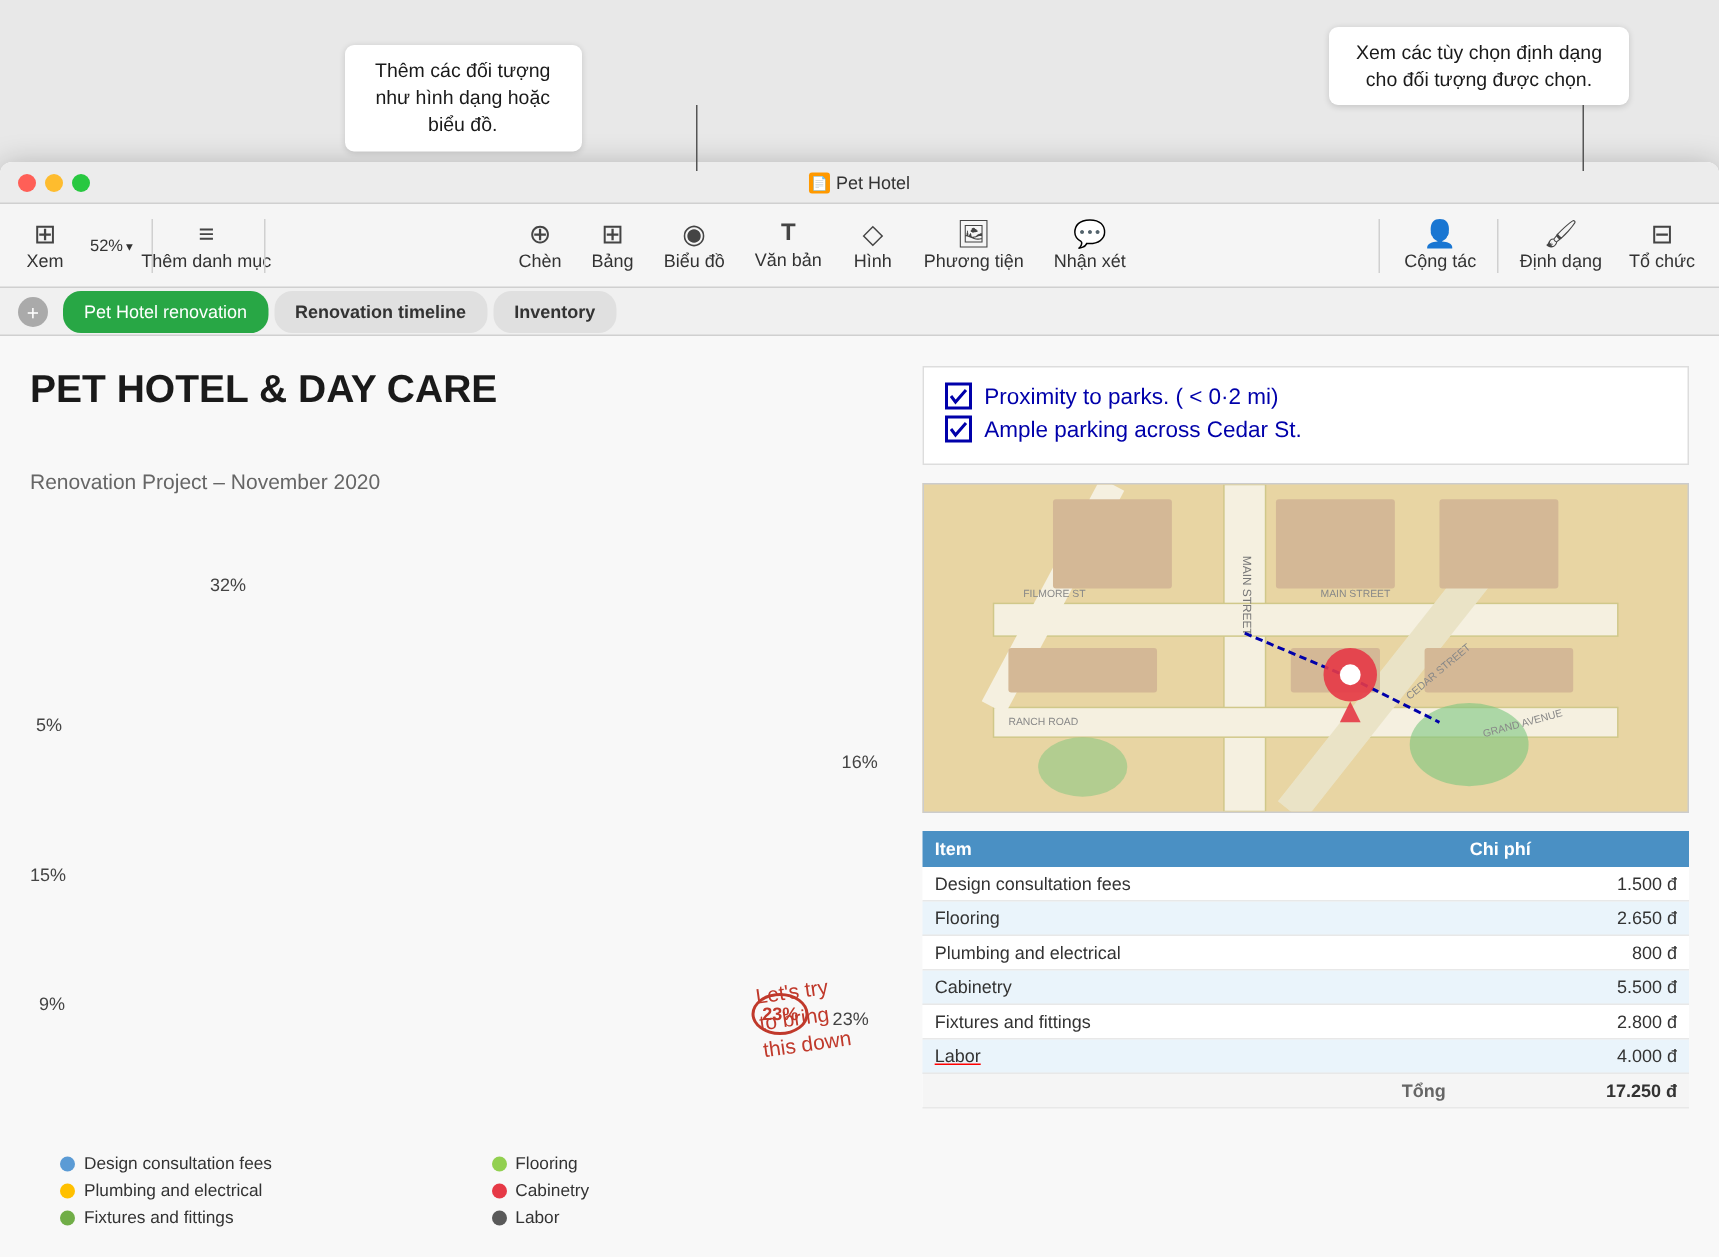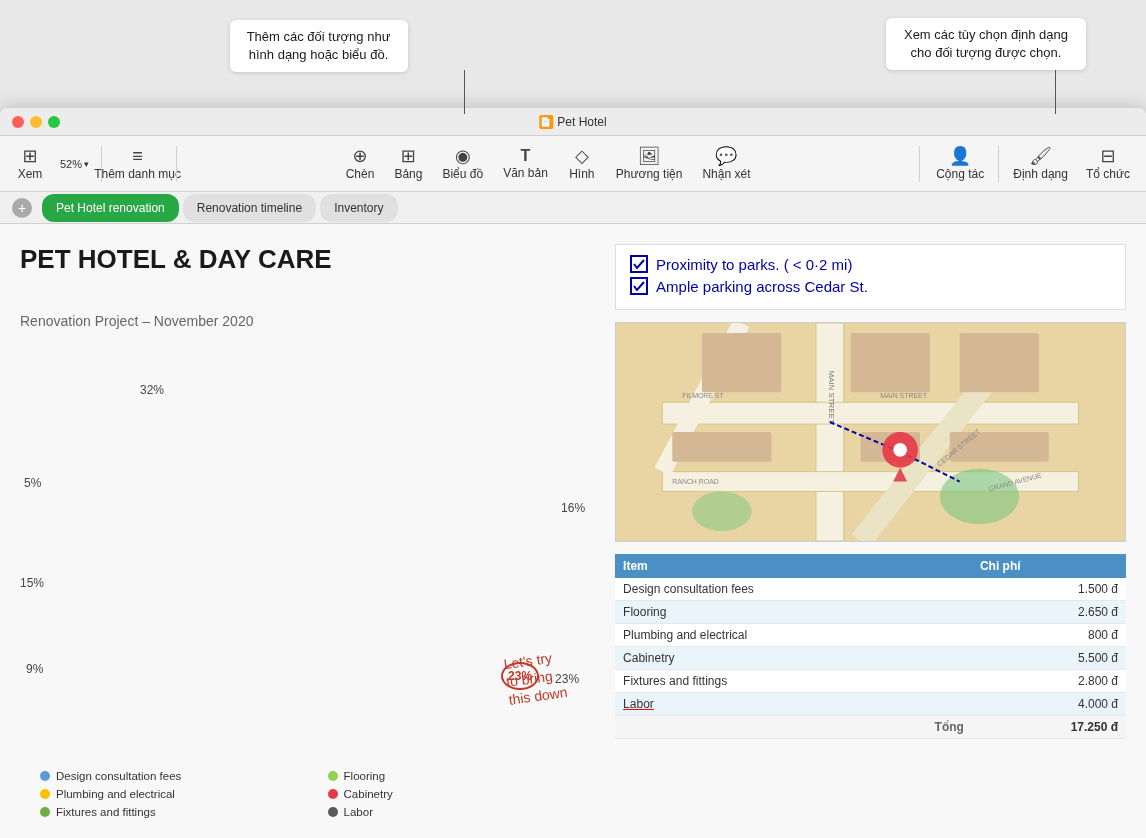--- a/index.html
+++ b/index.html
@@ -195,20 +195,21 @@
       background: #28a745;
       color: white;
       border-radius: 12px;
       padding: 3px 14px;
     }
     .tab.inactive {
       background: #e0e0e0;
       color: #333;
       border-radius: 12px;
       padding: 3px 14px;
+      font-weight: bold;
     }
 
     
     .content {
       display: flex;
       height: calc(100% - 116px);
       background: #f8f8f8;
       padding: 20px;
       gap: 20px;
       overflow: hidden;
@@ -367,21 +368,21 @@
       justify-content: center;
       font-size: 13px;
       color: #c0392b;
       font-weight: 600;
     }
   </style>
 </head>
 <body>
 
 <div class="callout-container">
-  <div class="callout" style="left: 230px; top: 20px; width: 178px; padding-left: 11px;">
+  <div class="callout" style="left: 230px; top: 30px; width: 158px; padding-left: 11px;">
     <span>Thêm các đối tượng như
 hình dạng hoặc biểu đồ.</span>
   </div>
 
   <div style="position:absolute; left:464px; top:70px; width:1px; height:44px; background:#555;"></div>
 
   <div class="callout" style="right: 60px; top: 18px; width: 210px;">
     <span>Xem các tùy chọn định dạng
 cho đối tượng được chọn.</span>
   </div>

